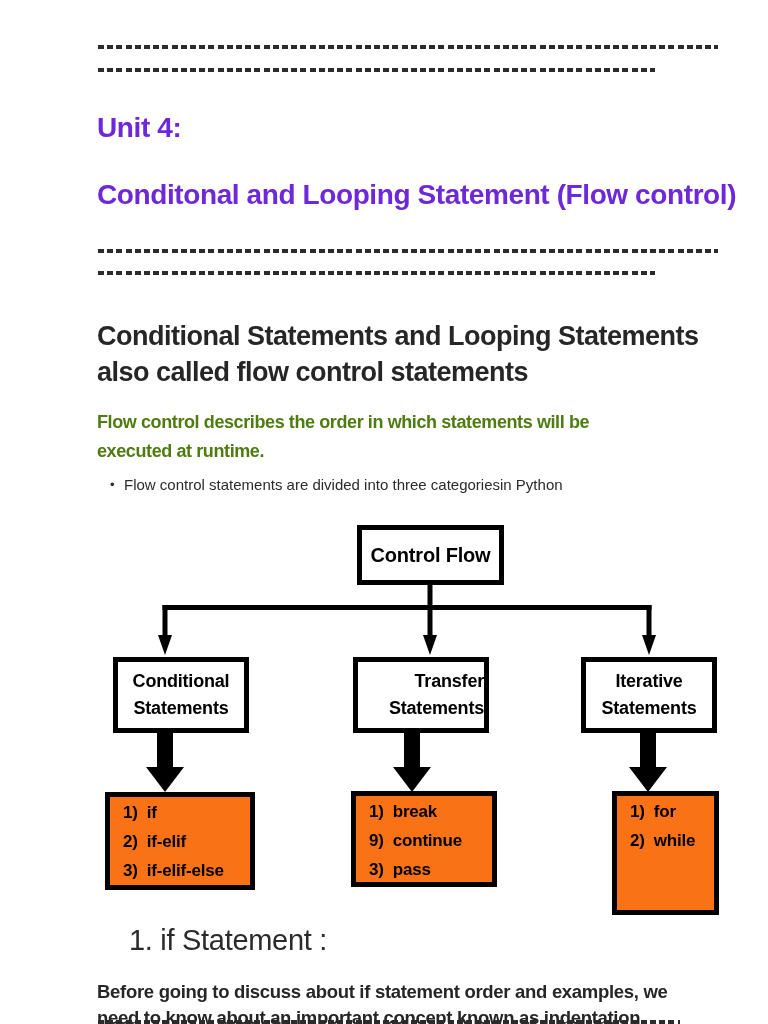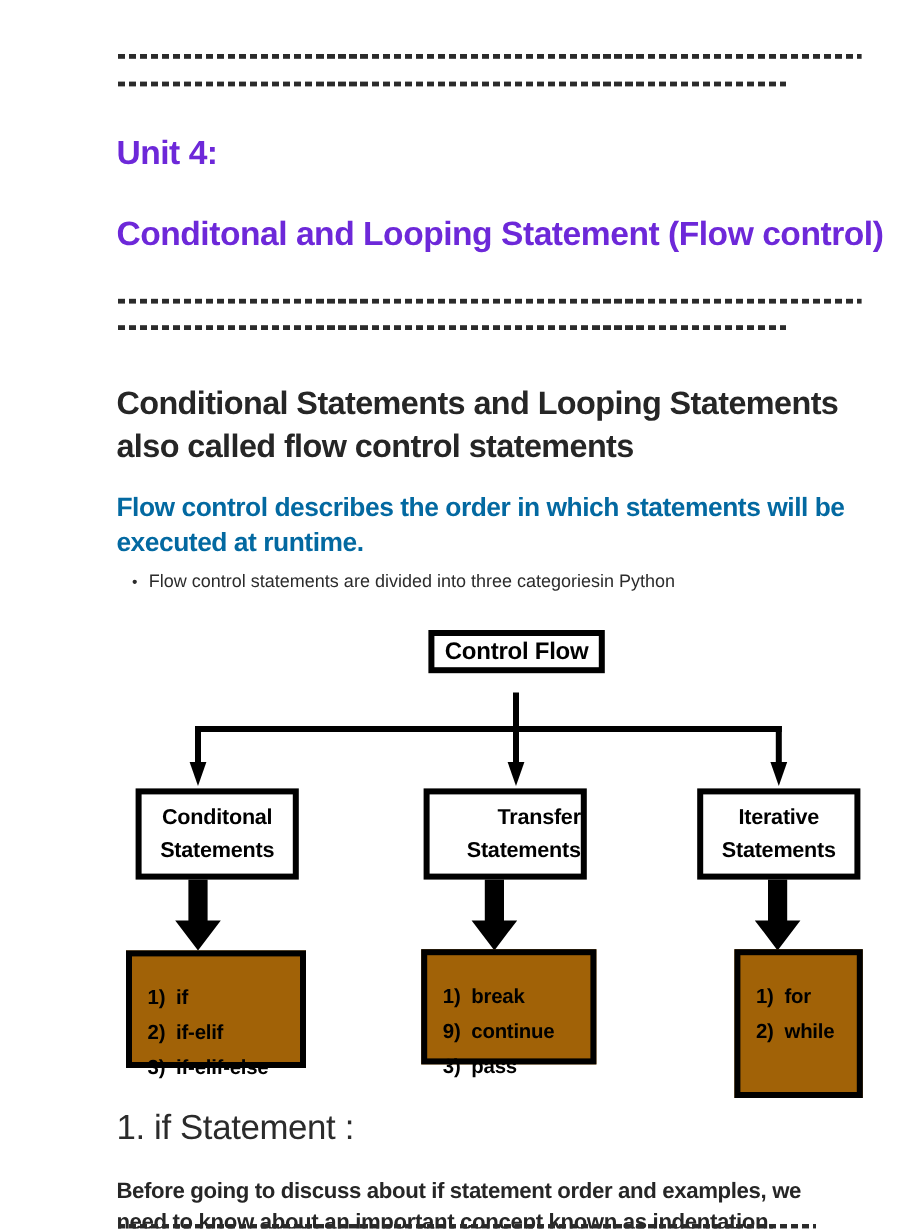--- a/index.html
+++ b/index.html
@@ -8,40 +8,40 @@
     font-family:"Liberation Sans",sans-serif;color:#212121;overflow:hidden;
   }
   .abs{position:absolute;}
   
   .dash{
     height:4px;
     background:repeating-linear-gradient(90deg,#2b2b2b 0 6px,rgba(0,0,0,0) 6px 9.2px);
   }
   .h1{font-size:28px;font-weight:700;letter-spacing:-0.4px;color:#6d28d9;white-space:nowrap;}
   .h2{font-size:27px;font-weight:700;letter-spacing:-0.5px;line-height:36px;color:#262626;}
-  .p1{font-size:22px;font-weight:700;letter-spacing:-0.4px;line-height:29px;color:#0369a1;}
+  .p1{font-size:18px;font-weight:700;letter-spacing:-0.4px;line-height:29px;color:#4d7c0f;}
   .bullet-row{display:flex;align-items:flex-start;font-size:15px;color:#2b2b2b;}
   .bullet-dot{width:14px;font-size:13px;line-height:18px;}
-  .h3{font-size:29px;font-weight:400;letter-spacing:-0.3px;color:#2b2b2b;white-space:nowrap;}
+  .h3{font-size:29px;font-weight:400;letter-spacing:-0.3px;color:#2b2b2b;white-space:nowrap;margin-left:32px;}
   .p2{font-size:18.5px;font-weight:700;letter-spacing:-0.3px;line-height:26px;color:#262626;}
 
   
   .diagram{position:absolute;left:0;top:515px;width:768px;height:380px;}
   .dgsvg{position:absolute;left:0;top:0;}
   .dbox{
     position:absolute;border:5px solid #000;background:#fff;box-sizing:border-box;
     display:flex;flex-direction:column;align-items:center;justify-content:center;
     font-weight:700;color:#000;text-align:center;
   }
   .root-box{font-size:20px;letter-spacing:-0.2px;}
   .cat-box{font-size:18px;line-height:27px;letter-spacing:-0.2px;}
   .list-box{
-    position:absolute;border:5px solid #000;background:#a16207;box-sizing:border-box;
+    position:absolute;border:5px solid #000;background:#f97316;box-sizing:border-box;
     font-weight:700;color:#000;font-size:17px;line-height:29px;
-    padding:20px 4px 0 13px;letter-spacing:-0.2px;
+    padding:1px 4px 0 13px;letter-spacing:-0.2px;
   }
   .db-item{white-space:pre;}
 </style>
 </head>
 <body>
 
 <div class="page">
 
   <div class="abs dash" style="left:98px;top:45px;width:620px;"></div>
   <div class="abs dash" style="left:98px;top:68px;width:557px;"></div>
@@ -81,26 +81,26 @@
 
       <polygon points="158,120 172,120 165,140" fill="#000"></polygon>
       <polygon points="423,120 437,120 430,140" fill="#000"></polygon>
       <polygon points="642,120 656,120 649,140" fill="#000"></polygon>
 
       <polygon points="157,216 173,216 173,252 184,252 165,277 146,252 157,252" fill="#000"></polygon>
       <polygon points="404,216 420,216 420,252 431,252 412,277 393,252 404,252" fill="#000"></polygon>
       <polygon points="640,216 656,216 656,252 667,252 648,277 629,252 640,252" fill="#000"></polygon>
     </svg>
 
-    <div class="dbox root-box" style="left:357px;top:10px;width:147px;height:36px;">
+    <div class="dbox root-box" style="left:357px;top:10px;width:147px;height:60px;">
       <span>Control Flow</span>
     </div>
 
     <div class="dbox cat-box" style="left:113px;top:142px;width:136px;height:76px;">
-      <div>Conditonal</div>
+      <div>Conditional</div>
       <div>Statements</div>
     </div>
     <div class="dbox cat-box" style="left:353px;top:142px;width:136px;height:76px;align-items:flex-end;">
       <div>Transfer</div>
       <div>Statements</div>
     </div>
     <div class="dbox cat-box" style="left:581px;top:142px;width:136px;height:76px;">
       <div>Iterative</div>
       <div>Statements</div>
     </div>

